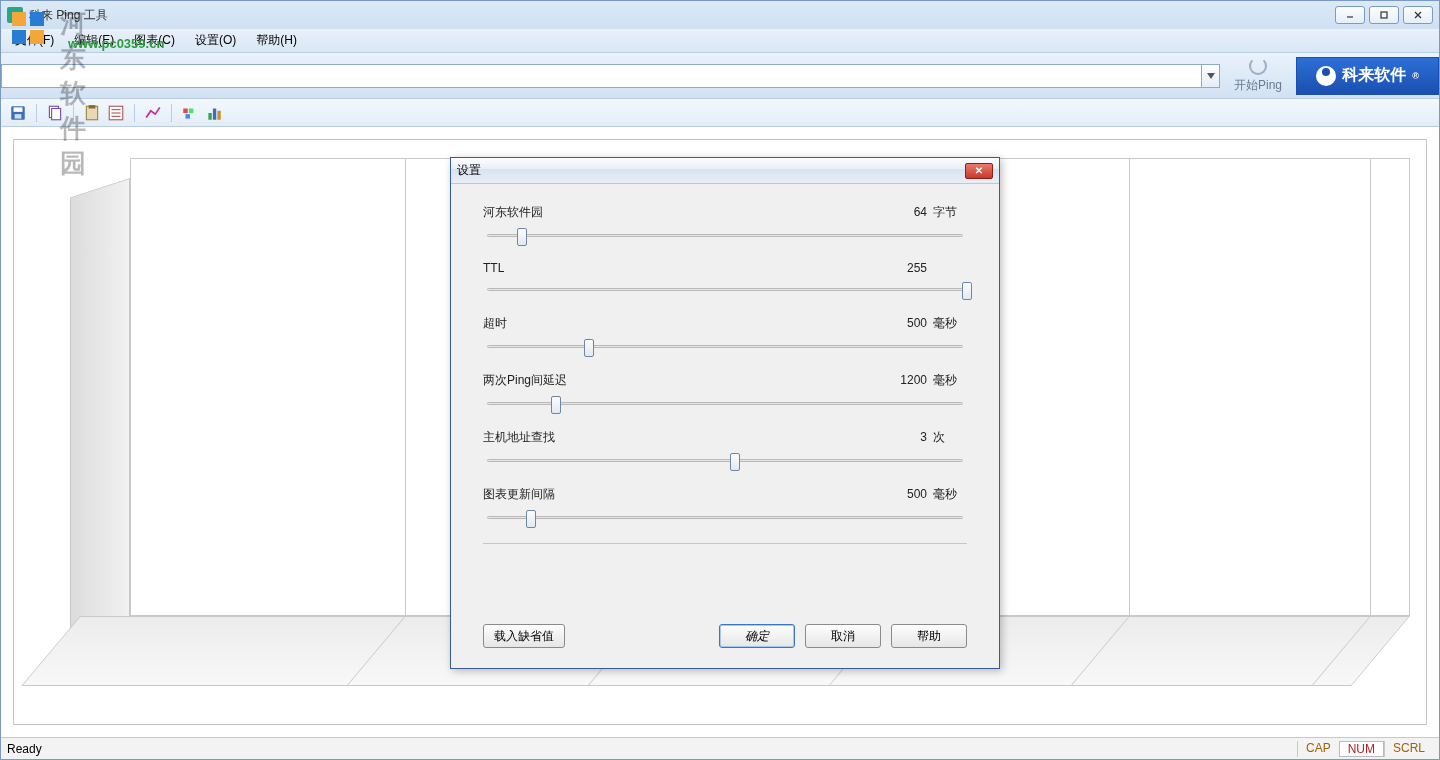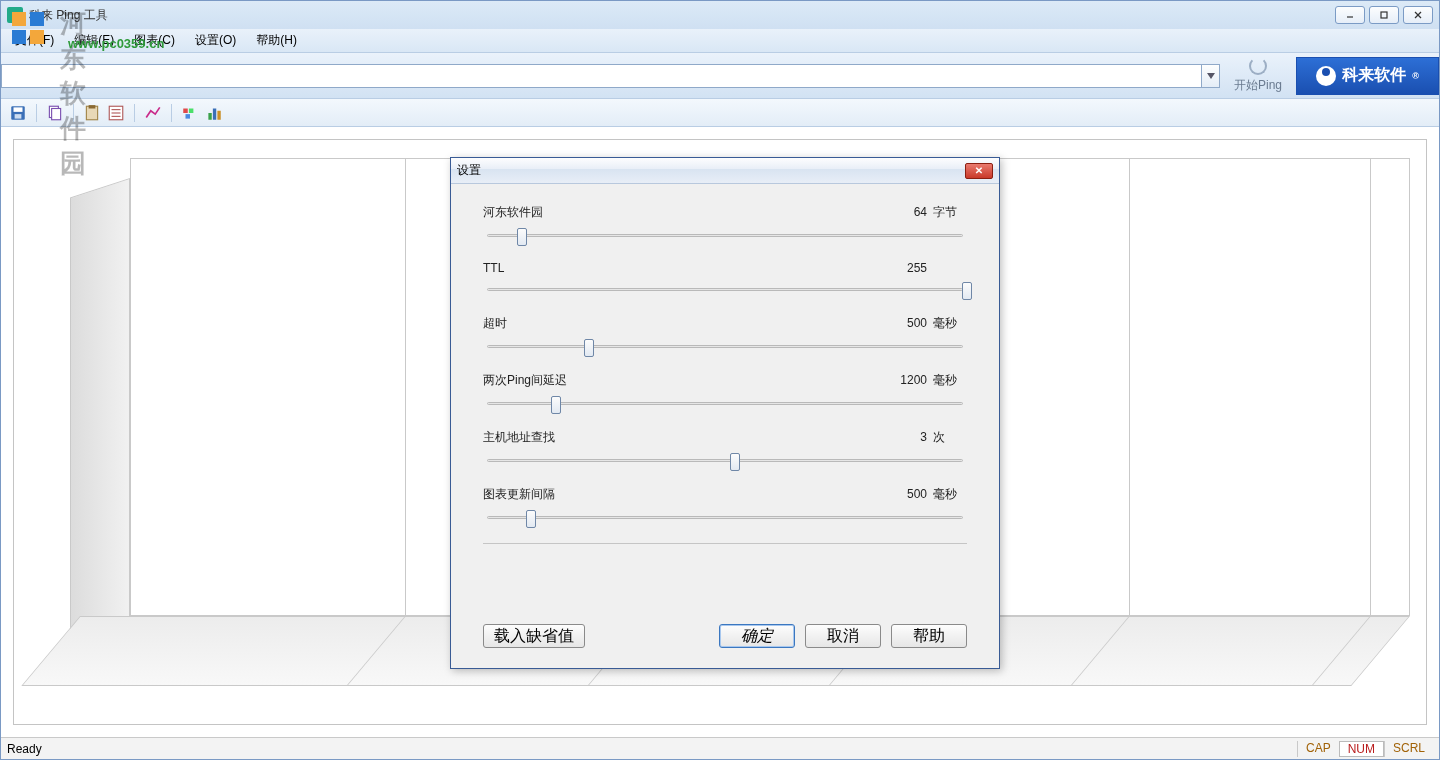--- a/index.html
+++ b/index.html
@@ -67,21 +67,21 @@
 .setting-head { display:flex; font-size:12px; color:#222; margin-bottom: 4px; align-items:baseline;}
 .setting-label { flex:1; }
 .setting-value { width: 50px; text-align:right; padding-right:6px;}
 .setting-unit { width: 34px; }
 .slider-wrap { position: relative; height: 22px; padding: 0 4px; }
 .slider-track { position:absolute; left:4px; right:4px; top:9px; height:3px; background:#e6e6e6; border:1px solid #b9b9b9; border-radius:2px;}
 .slider-thumb { position:absolute; top:3px; width:10px; height:18px; background: linear-gradient(#fcfcfc,#e2e9f2); border:1px solid #6f87a7; border-radius:2px; cursor:pointer;}
 .modal hr { border:none; border-top:1px solid #c5c5c5; margin: 6px 0 14px; }
 .modal-footer { padding: 0 32px 20px; display:flex; align-items:center; }
 .modal-footer .spacer { flex:1; }
-.dlg-btn { min-width: 76px; height: 24px; font-size: 16px; border:1px solid #8a8a8a; background: linear-gradient(#fdfdfd,#e6e6e6); border-radius:3px; cursor:pointer; margin-left: 10px; padding:0 10px;}
+.dlg-btn { min-width: 76px; height: 24px; font-size: 12px; border:1px solid #8a8a8a; background: linear-gradient(#fdfdfd,#e6e6e6); border-radius:3px; cursor:pointer; margin-left: 10px; padding:0 10px;}
 .dlg-btn:first-child { margin-left:0; }
 .dlg-btn.primary { border:1px solid #3b77c0; box-shadow: 0 0 0 1px #a7c7ee inset; font-style: italic; }
 </style>
 </head>
 <body>
 
 <div class="watermark">
   <svg class="wm-logo" viewBox="0 0 48 48">
     <rect x="4" y="8" width="14" height="14" fill="#f3a73b"></rect>
     <rect x="22" y="8" width="14" height="14" fill="#2a7bd4"></rect>

